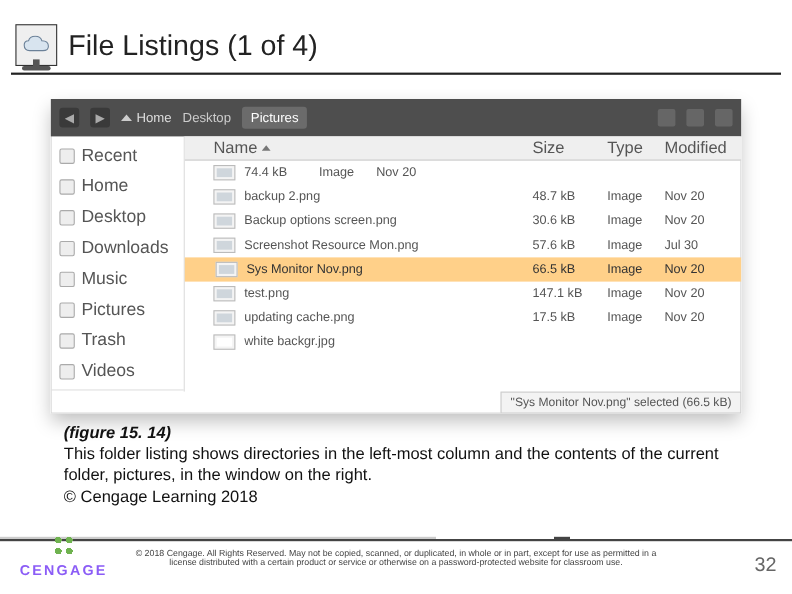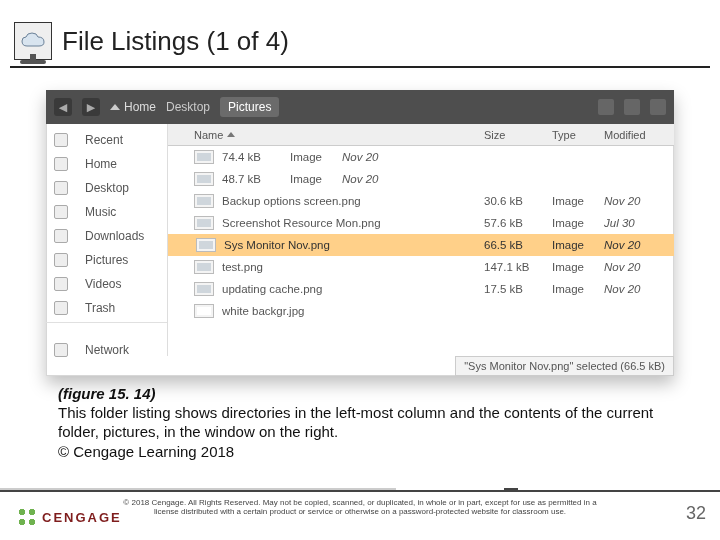--- a/index.html
+++ b/index.html
@@ -98,40 +98,40 @@
     height: calc(100% - 34px - 20px);
     position: relative;
   }
 
   .places {
     width: 122px;
     border-right: 1px solid #ddd;
     padding-top: 4px;
   }
   .place {
-    display:flex; align-items:center; gap:17px;
-    font-size: 12px; color:#555;
+    display:flex; align-items:center; gap:6px;
+    font-size: 16px; color:#555;
     padding: 5px 8px;
     filter: blur(0.3px);
   }
   .place .pi {
     width:14px; height:14px; border:1px solid #aaa; background:#eee; border-radius:2px;
     flex:none;
   }
   .place.sep { border-top:1px solid #e0e0e0; margin-top:2px; padding-top:20px;}
 
   .list {
     flex:1; display:flex; flex-direction:column;
   }
   .list-head {
     height: 22px;
     background: #efefef;
     border-bottom: 1px solid #ccc;
     display:flex; align-items:center;
-    font-size: 11px; color:#555;
+    font-size: 15px; color:#555;
     padding-left: 26px;
   }
   .col-name { flex:1; display:flex; align-items:center; gap:4px;}
   .col-size { width:68px; }
   .col-type { width:52px; }
   .col-mod  { width:70px; }
   .sort-tri {
     width:0;height:0;border-left:4px solid transparent;border-right:4px solid transparent;border-bottom:5px solid #777;
   }
 
@@ -146,21 +146,21 @@
     width:20px; height:14px; border:1px solid #bbb; background:#f4f4f4; margin-right:8px;
     flex:none; position:relative;
   }
   .row .thumb:before {
     content:""; position:absolute; left:2px; top:2px; right:2px; bottom:2px; background:#cfd6dc;
   }
   .row.white .thumb:before { background:#fff; }
   .row .rn { flex:1; overflow:hidden; white-space:nowrap; text-overflow:ellipsis; }
   .row .rs { width:68px; }
   .row .rt { width:52px; }
-  .row .rm { width:70px;font-style:italic; }
+  .row .rm { width:70px; }
 
   
   .status {
     position:absolute; right:0; bottom:0;
     height: 20px;
     background:#f3f3f3;
     border-top:1px solid #ccc;
     font-size: 11px; color:#555;
     display:flex; align-items:center;
     padding: 0 8px;
@@ -185,23 +185,23 @@
     left:0; right:0; bottom:0;
     height: 50px;
     border-top: 2px solid #444;
   }
   .footer-line2 {
     position:absolute; left:0; right:0; bottom:50px; height:2px;
     background: linear-gradient(90deg,#ccc 0 55%, transparent 55% 70%, #444 70% 72%, transparent 72% 100%);
   }
   .cengage {
     position:absolute; left:18px; bottom:14px;
-    font-size: 13px; letter-spacing: 2px; color:#7f1d1d;
+    font-size: 13px; letter-spacing: 2px; color:#8b5cf6;
     font-weight:600;
-    display:flex; align-items:center; gap:6px;
+    display:flex; align-items:center; gap:6px;flex-direction:column;
   }
   .cengage .logo {
     width:18px; height:18px;
     background:
       radial-gradient(circle at 4px 4px, #6fb24f 3px, transparent 3px),
       radial-gradient(circle at 14px 4px, #6fb24f 3px, transparent 3px),
       radial-gradient(circle at 4px 14px, #6fb24f 3px, transparent 3px),
       radial-gradient(circle at 14px 14px, #6fb24f 3px, transparent 3px);
   }
   .legal {
@@ -254,37 +254,37 @@
       <div class="place">
           <span class="pi"></span>
           <span>Home</span>
         </div>
       <div class="place">
           <span class="pi"></span>
           <span>Desktop</span>
         </div>
       <div class="place">
           <span class="pi"></span>
+          <span>Downloads</span>
+        </div>
+      <div class="place">
+          <span class="pi"></span>
           <span>Music</span>
         </div>
       <div class="place">
           <span class="pi"></span>
-          <span>Downloads</span>
-        </div>
-      <div class="place">
-          <span class="pi"></span>
           <span>Pictures</span>
         </div>
       <div class="place">
           <span class="pi"></span>
+          <span>Trash</span>
+        </div>
+      <div class="place">
+          <span class="pi"></span>
           <span>Videos</span>
-        </div>
-      <div class="place">
-          <span class="pi"></span>
-          <span>Trash</span>
         </div>
       <div class="place sep">
           <span class="pi"></span>
           <span>Network</span>
         </div>
     </div>
 
     <div class="list">
       <div class="list-head">
         <div class="col-name">
@@ -297,20 +297,21 @@
       </div>
 
       <div class="row">
           <span class="thumb"></span>
           <span class="rs">74.4 kB</span>
           <span class="rt">Image</span>
           <span class="rm">Nov 20</span>
         </div>
       <div class="row">
           <span class="thumb"></span>
+          <span class="rn">backup 2.png</span>
           <span class="rs">48.7 kB</span>
           <span class="rt">Image</span>
           <span class="rm">Nov 20</span>
         </div>
       <div class="row">
           <span class="thumb"></span>
           <span class="rn">Backup options screen.png</span>
           <span class="rs">30.6 kB</span>
           <span class="rt">Image</span>
           <span class="rm">Nov 20</span>

